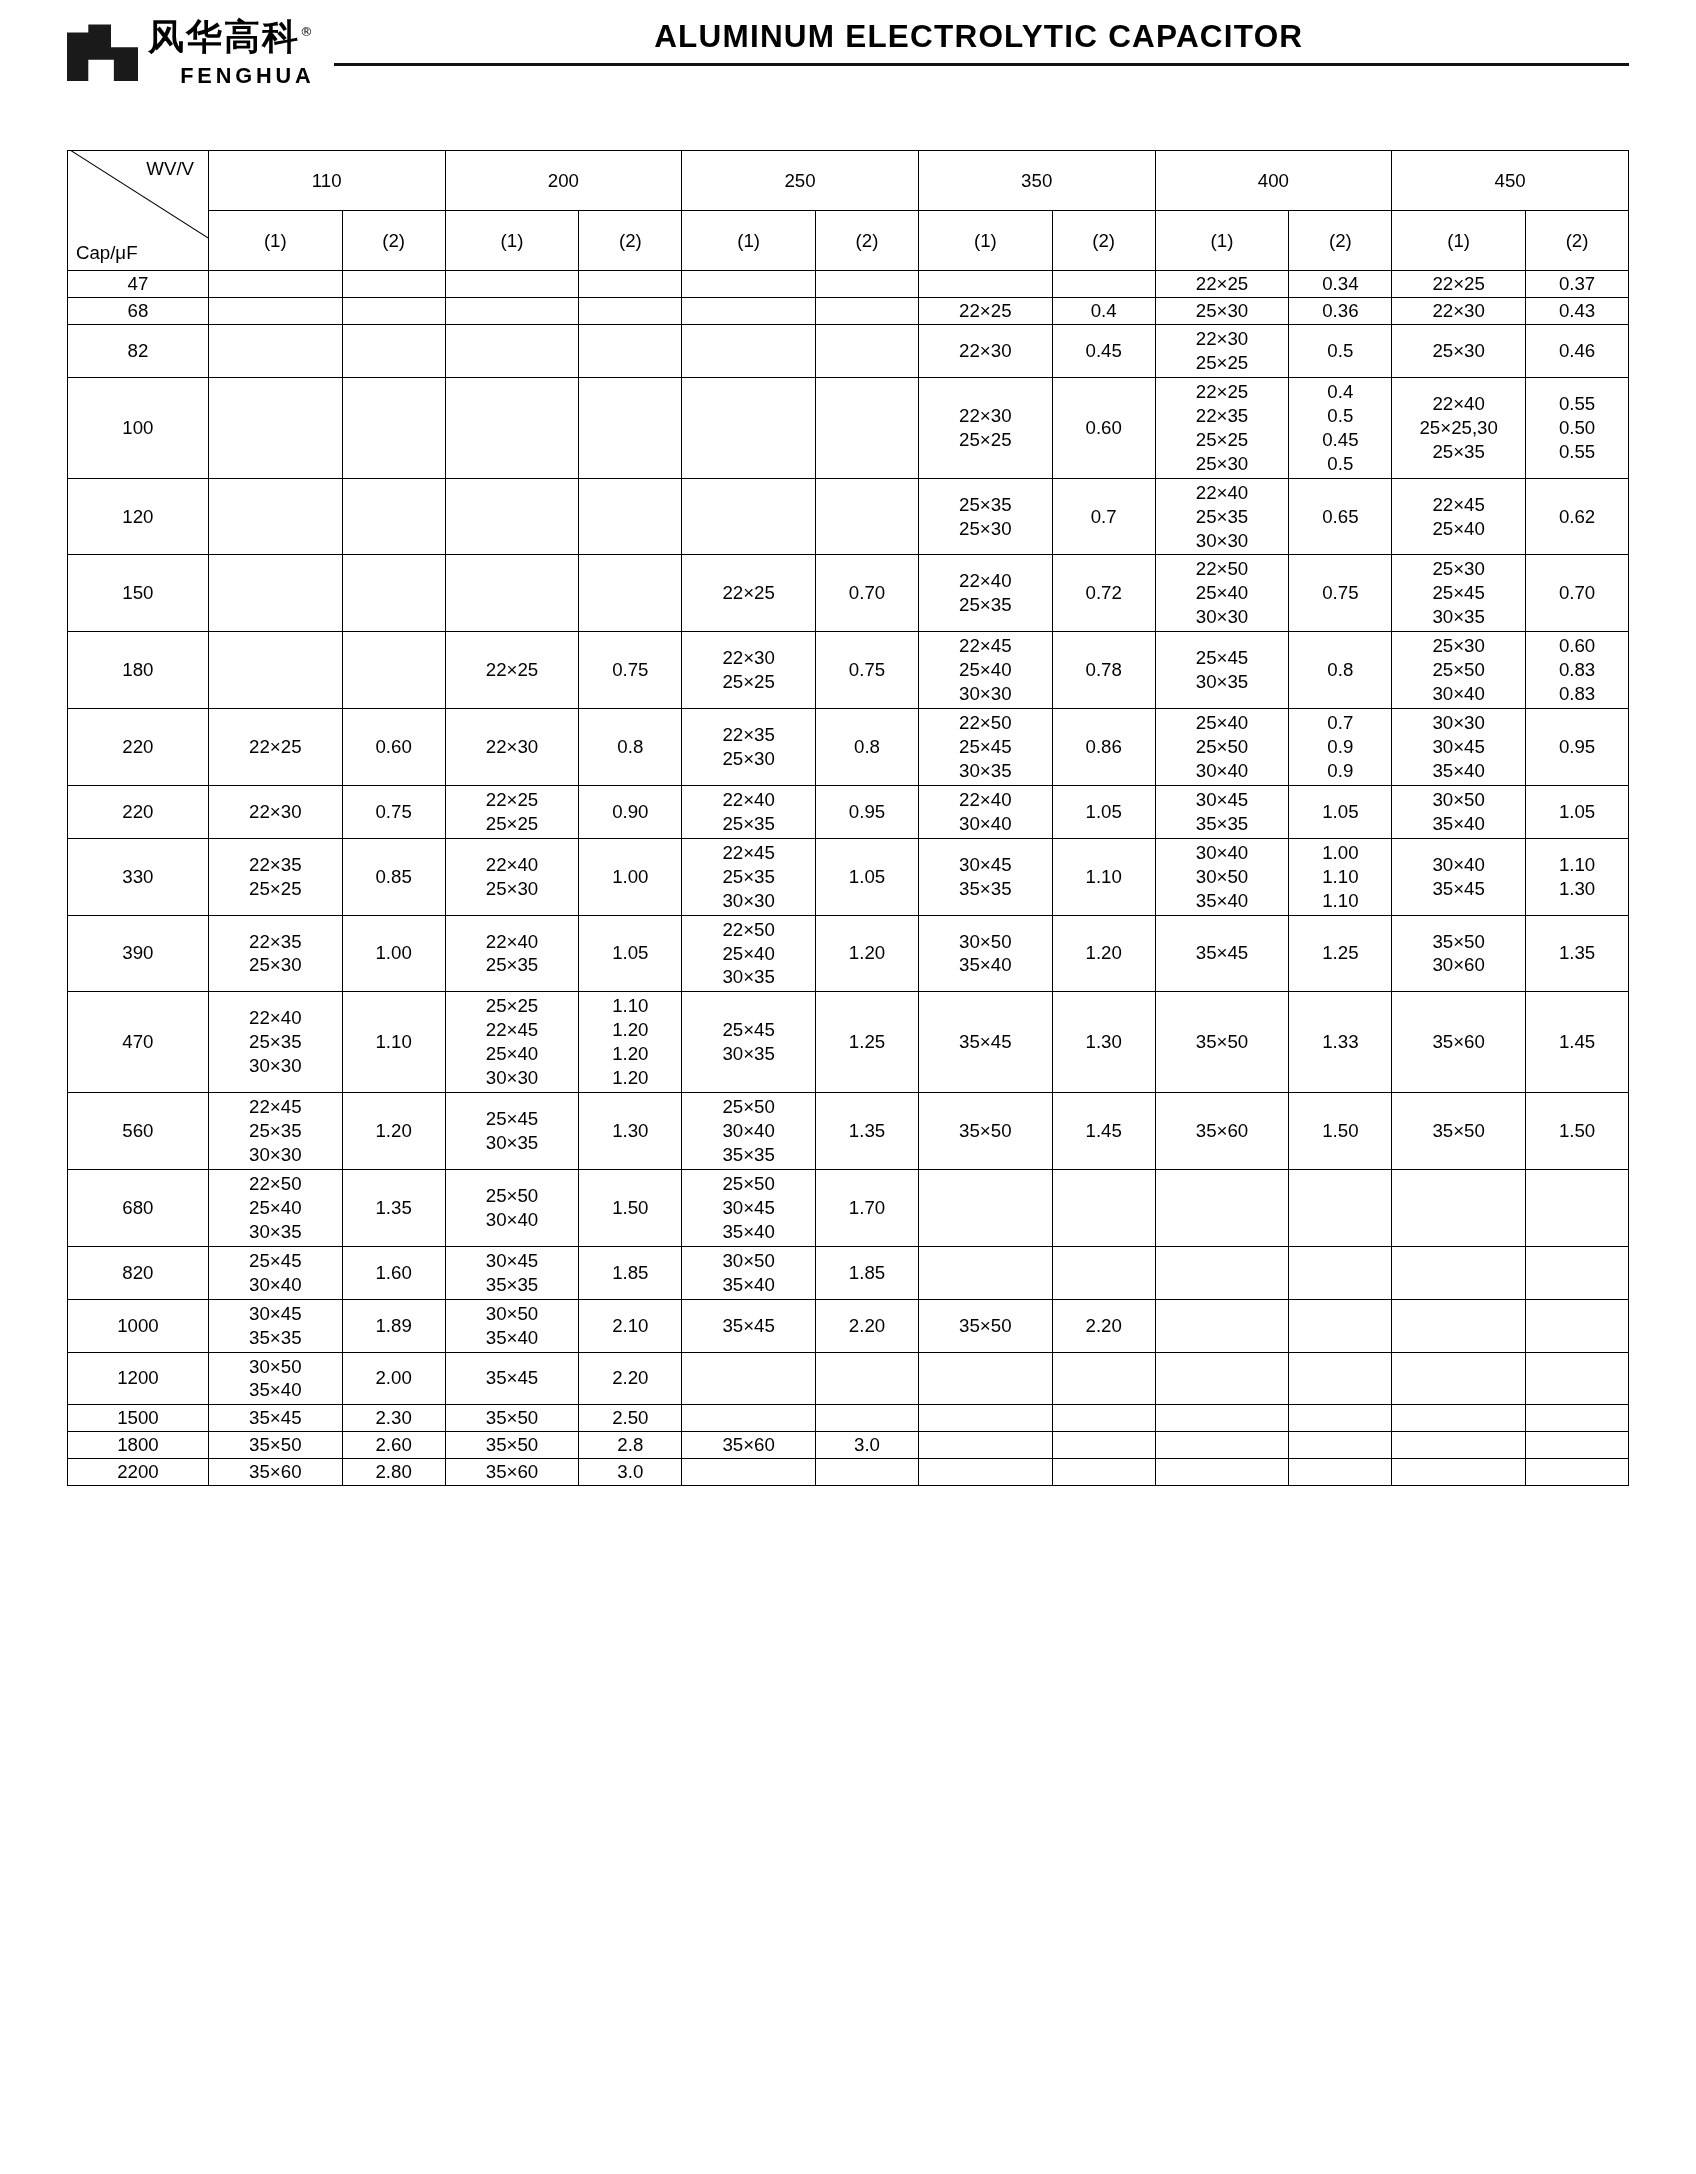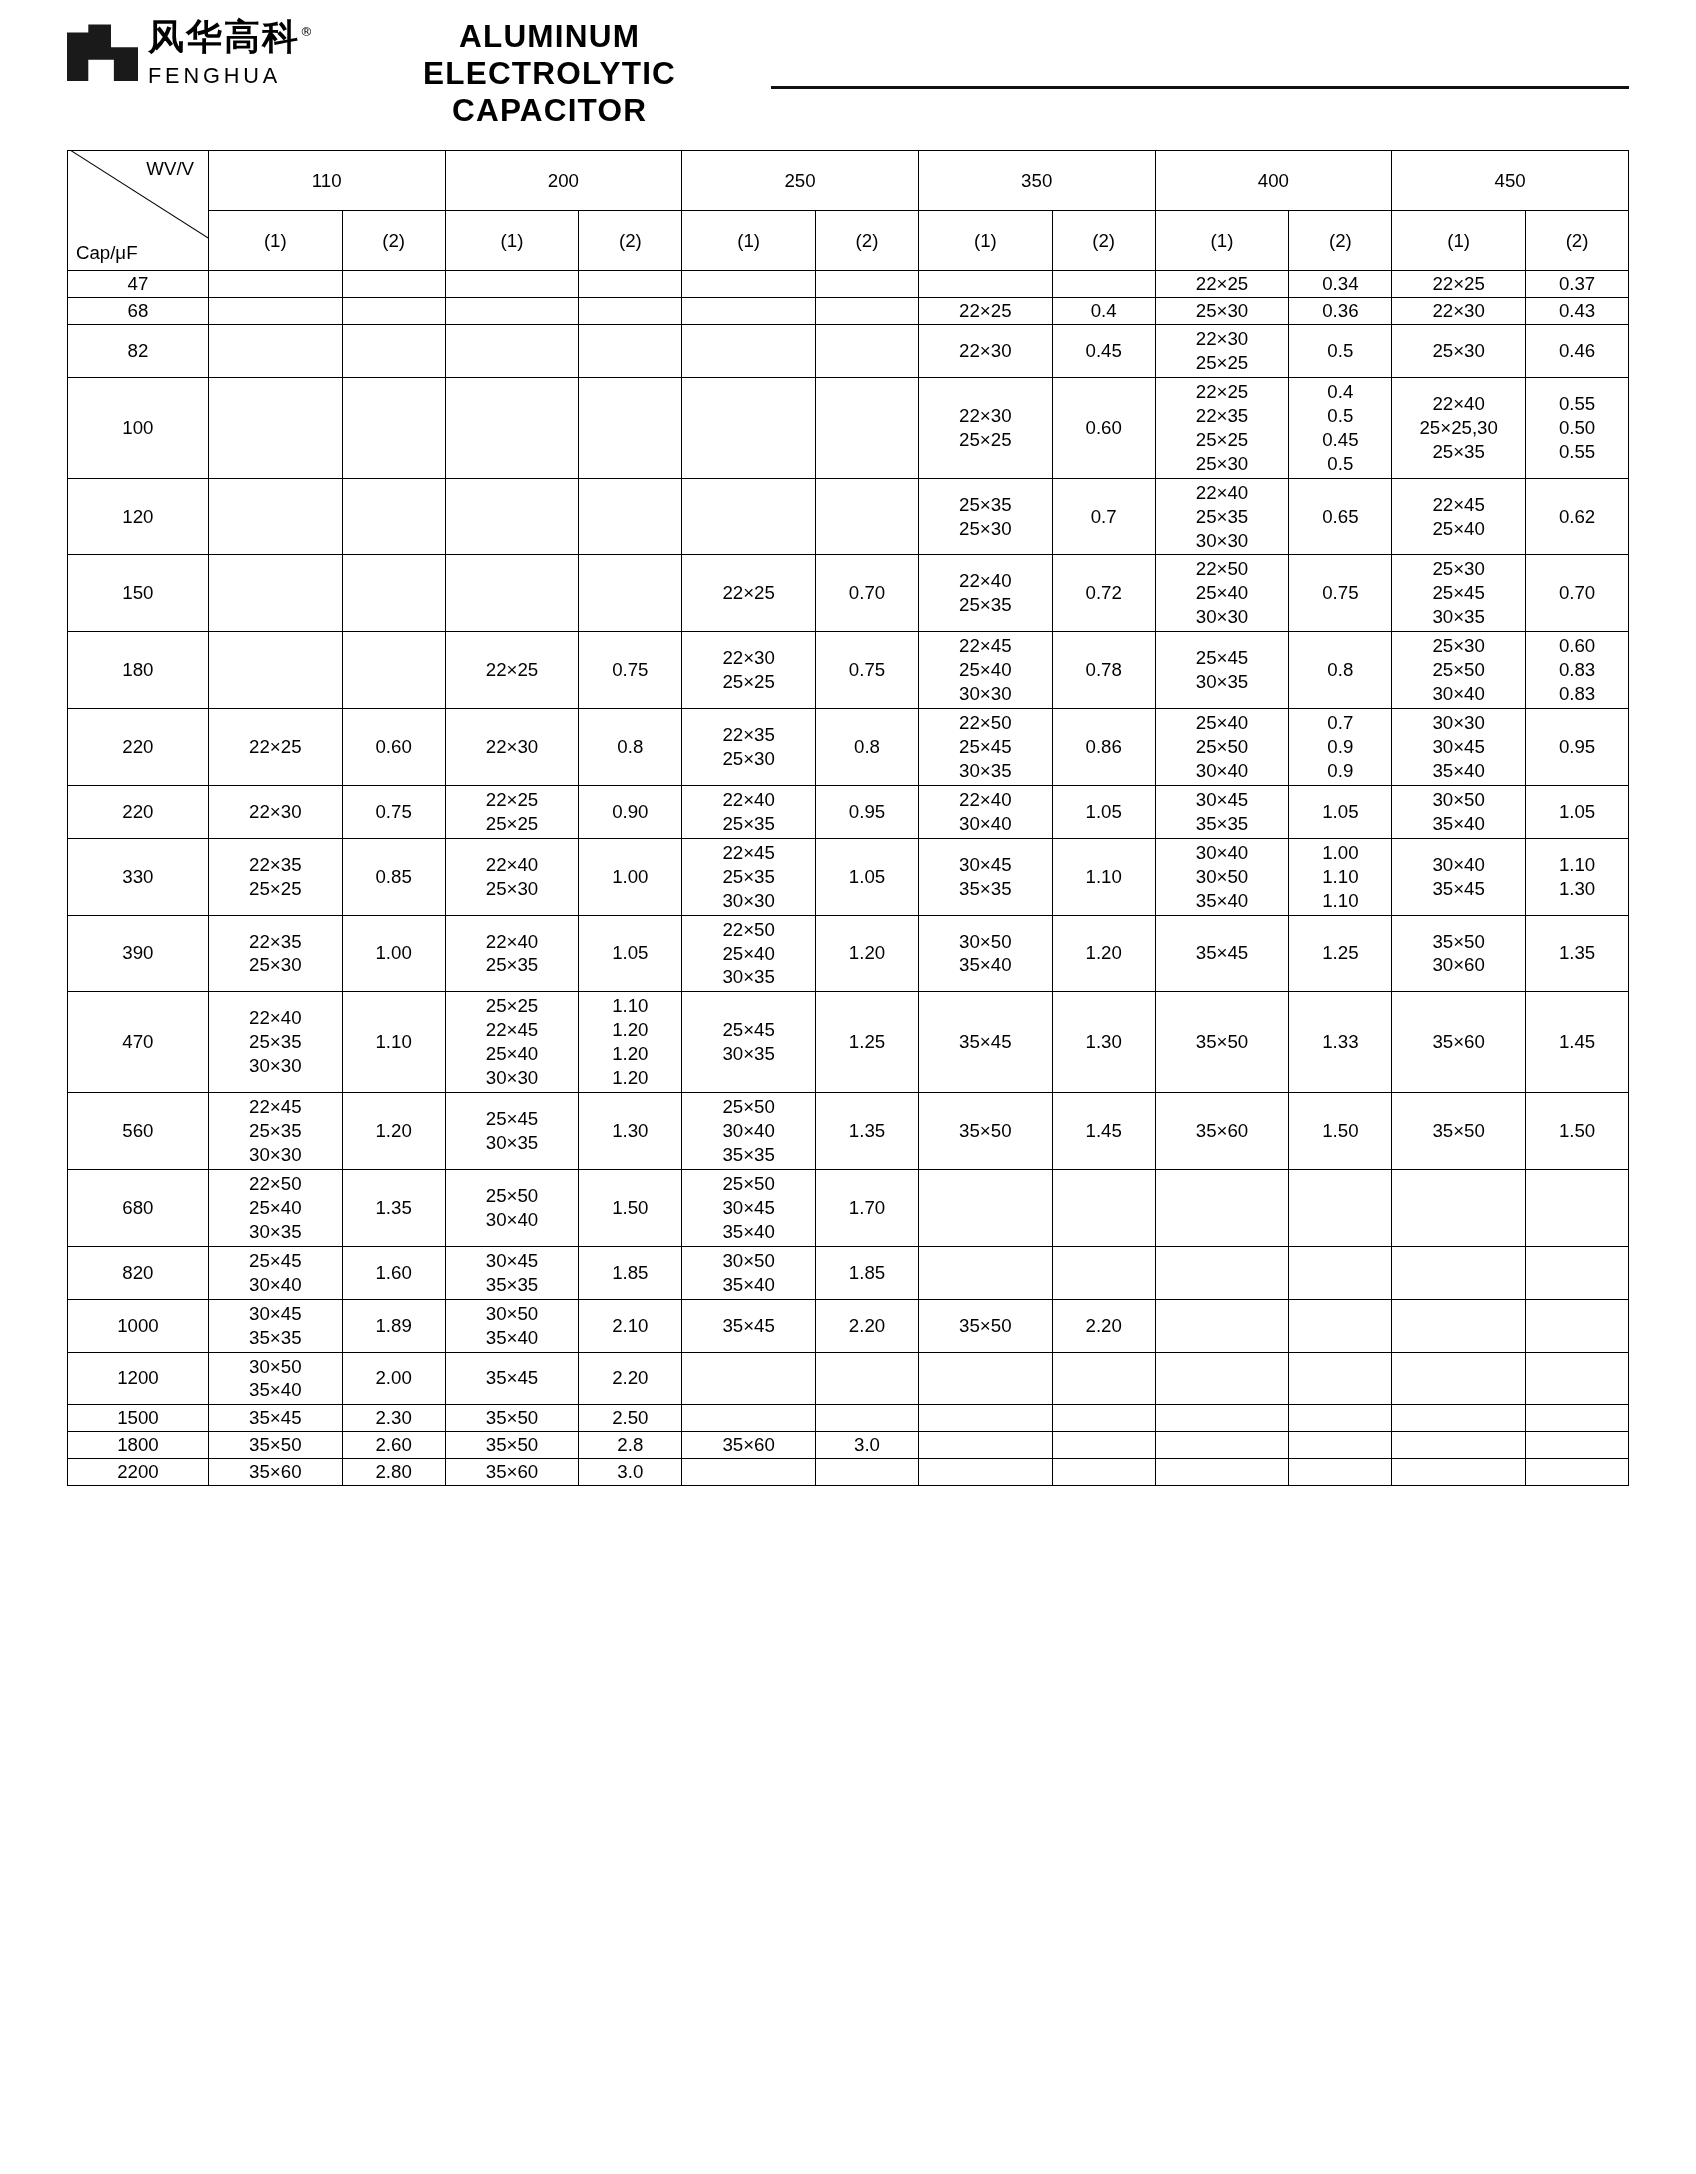--- a/index.html
+++ b/index.html
@@ -49,34 +49,35 @@
   }
   .logo-cn {
     font-size: 36px;
     font-weight: bold;
     letter-spacing: 2px;
     line-height: 1;
     font-family: "DejaVu Sans", sans-serif;
   }
   .logo-en {
     font-size: 21.7px;
-    font-weight: normal;
+    font-weight: bold;
     letter-spacing: 3.9px;
     line-height: 1;
     margin-top: 10px;
+    text-align: right;
   }
   .reg-mark {
     font-size: 12.8px;
     vertical-align: super;
     font-weight: normal;
   }
   .header-title-wrap {
     flex: 1 1 auto;
     display: flex;
-    flex-direction: row;
+    flex-direction: column;
     margin-left: 19.7px;
     position: relative;
     height: 71px;
   }
   .header-title {
     font-size: 31.5px;
     font-weight: bold;
     letter-spacing: 1.2px;
     text-align: center;
     padding-right: 5.9px;

